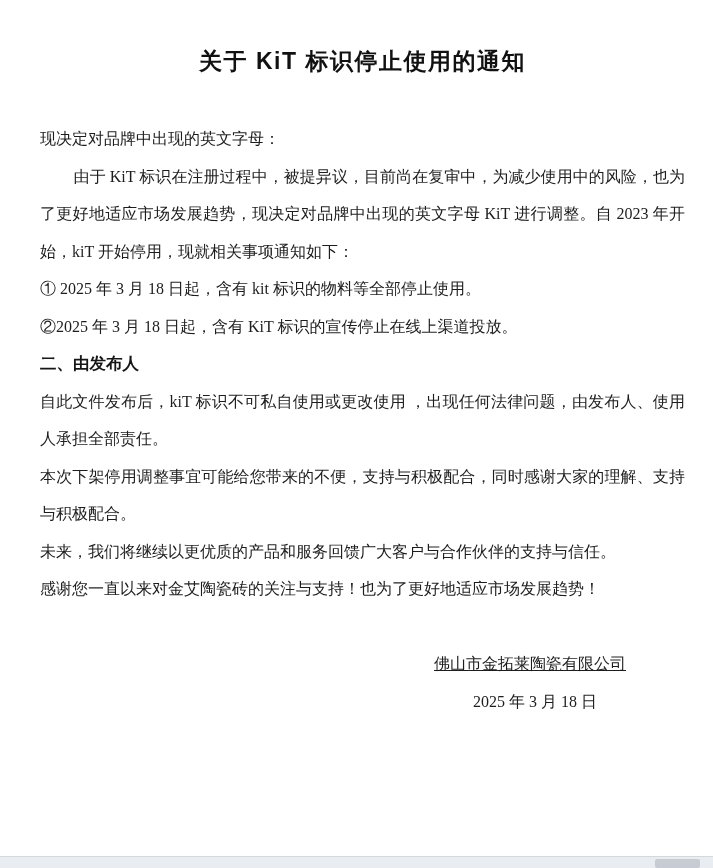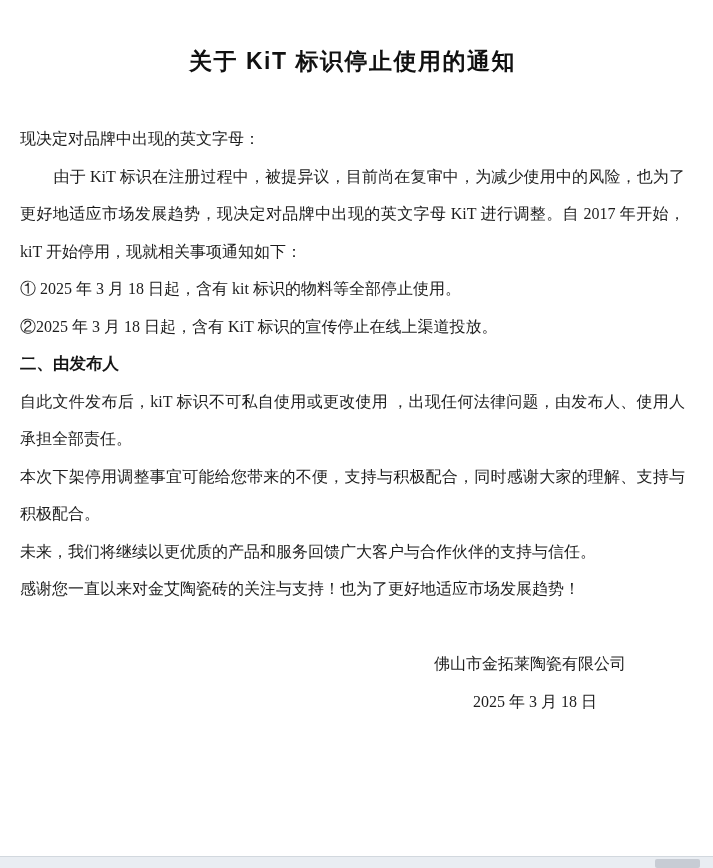--- a/index.html
+++ b/index.html
@@ -9,21 +9,21 @@
   body {
     width: 713px;
     height: 868px;
     background: #ffffff;
     position: relative;
     overflow: hidden;
   }
   .page {
     box-sizing: border-box;
     width: 713px;
-    padding: 44px 28px 0 20px;
+    padding: 44px 28px 0 40px;
     font-family: "Liberation Serif", "DejaVu Serif", serif;
     font-size: 16px;
     line-height: 37.5px;
     color: var(--text-color, #1d1d1d);
     text-align: justify;
   }
   .doc-title {
     font-family: "Liberation Sans", "DejaVu Sans", sans-serif;
     font-weight: bold;
     font-size: 23px;
@@ -50,20 +50,21 @@
   }
   .indent {
     text-indent: 2.1em;
   }
   .signature-block {
     margin-top: 37.5px;
     text-align: right;
   }
   .sig-company {
     padding-right: 59px;
+    text-decoration: underline;
   }
   .sig-date {
     padding-right: 88px;
     text-align: right;
   }
   .bottom-bar {
     position: absolute;
     left: 0;
     bottom: 0;
     width: 100%;
@@ -84,21 +85,21 @@
 </style>
 </head>
 <body>
 
 <div class="page">
 
   <h1 class="doc-title">关于 KiT 标识停止使用的通知</h1>
 
   <p class="greeting">现决定对品牌中出现的英文字母：</p>
 
-  <p class="indent">由于 KiT 标识在注册过程中，被提异议，目前尚在复审中，为减少使用中的风险，也为了更好地适应市场发展趋势，现决定对品牌中出现的英文字母 KiT 进行调整。自 2017 年开始，kiT 开始停用，现就相关事项通知如下：</p>
+  <p class="indent">由于 KiT 标识在注册过程中，被提异议，目前尚在复审中，为减少使用中的风险，也为了更好地适应市场发展趋势，现决定对品牌中出现的英文字母 KiT 进行调整。自 2023 年开始，kiT 开始停用，现就相关事项通知如下：</p>
 
 
   <p>① 2025 年 3 月 18 日起，含有 kit 标识的物料等全部停止使用。</p>
 
   <p>②2025 年 3 月 18 日起，含有 KiT 标识的宣传停止在线上渠道投放。</p>
 
   <h2 class="section-heading">二、由发布人</h2>
 
   <p>自此文件发布后，kiT 标识不可私自使用或更改使用 ，出现任何法律问题，由发布人、使用人承担全部责任。</p>
 

